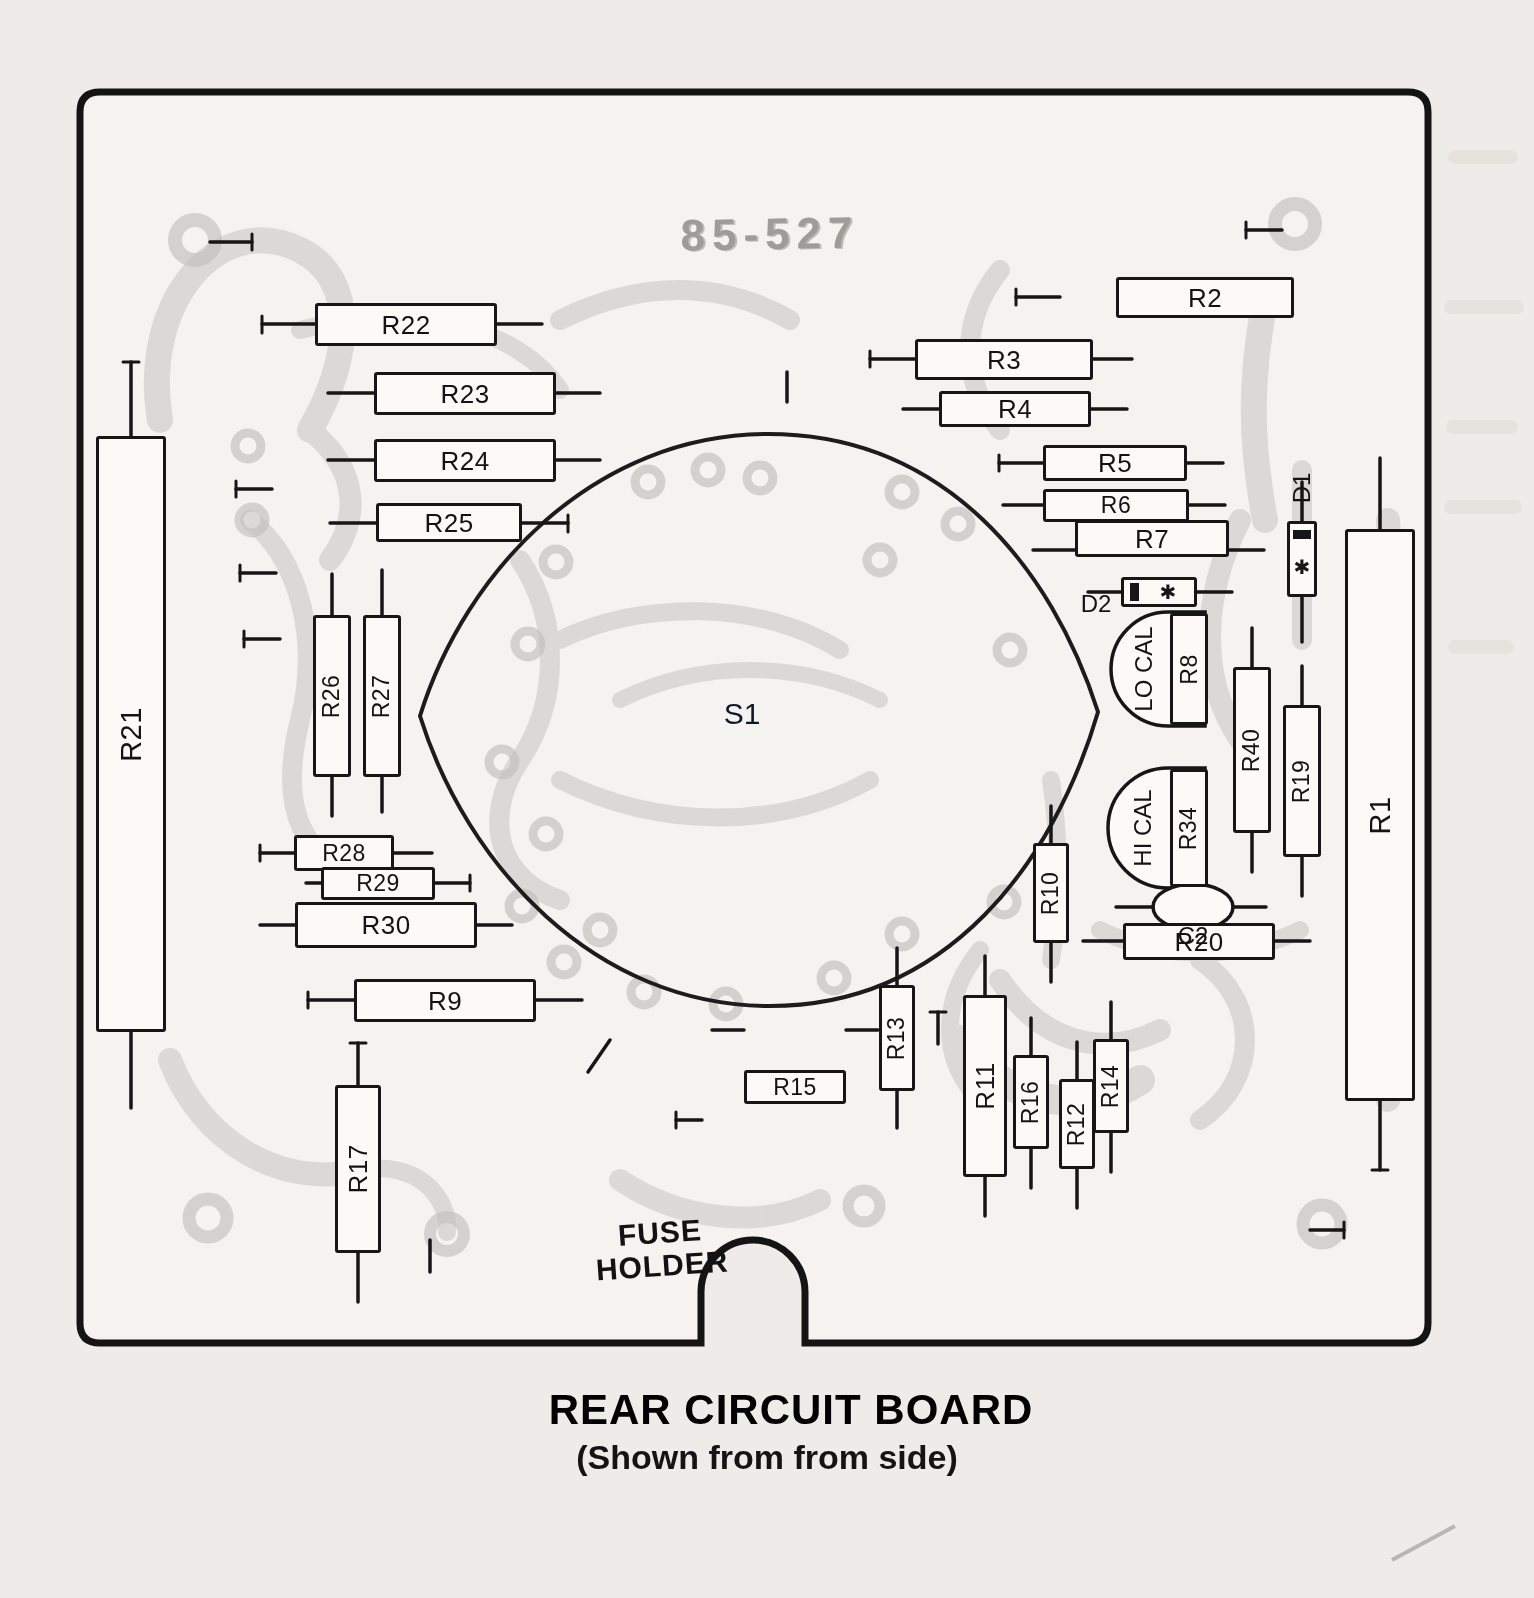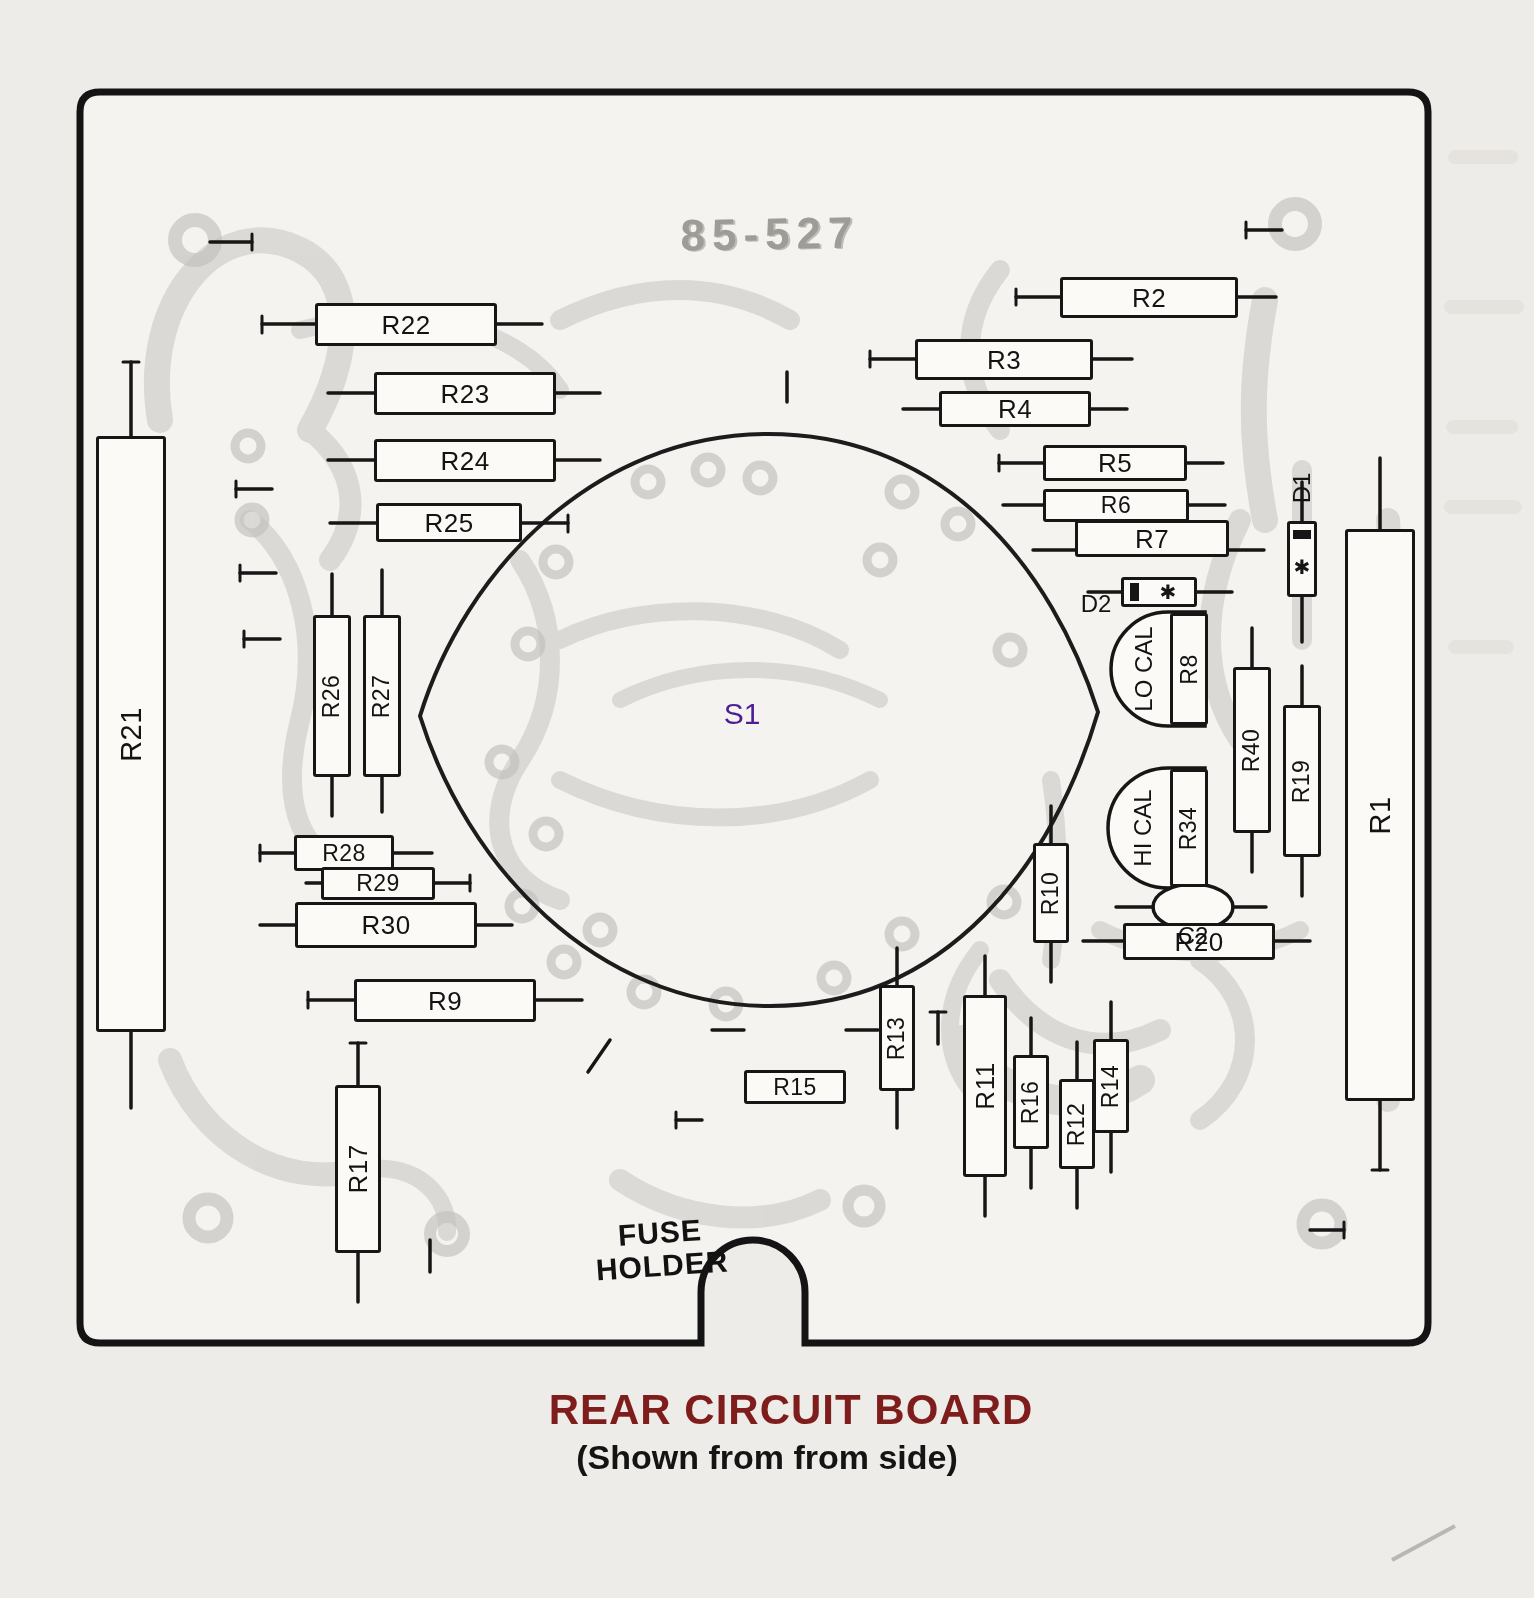--- a/index.html
+++ b/index.html
@@ -12,27 +12,27 @@
   .comp.sm .lbl{font-size:23px;}
   .comp.v .lbl{transform:rotate(-90deg);}
   .comp.big .lbl{font-size:29px;}
   .freelabel{position:absolute;display:flex;align-items:center;justify-content:center;}
   .freelabel .in{font-size:24px;line-height:1;white-space:nowrap;color:#131313;}
   .freelabel.v .in{transform:rotate(-90deg);}
   .partnum{position:absolute;left:630px;top:206px;width:280px;height:56px;display:flex;
            align-items:center;justify-content:center;font-weight:bold;font-size:44px;
            letter-spacing:7px;color:#9d9c97;text-shadow:2px 1px 0 #bdbcb7;transform:rotate(-1deg);}
   .s1label{position:absolute;left:700px;top:688px;width:84px;height:52px;display:flex;
-           align-items:center;justify-content:center;font-size:30px;color:#4c1d95;}
+           align-items:center;justify-content:center;font-size:30px;color:#0f172a;}
   .fuse{position:absolute;left:556px;top:1204px;width:210px;height:90px;transform:rotate(-4deg);
         display:flex;flex-direction:column;align-items:center;justify-content:center;
         font-weight:bold;font-size:30px;letter-spacing:1px;color:#121212;}
   .fuse div{line-height:1.1;}
   .caption{position:absolute;left:0;top:1386px;width:1534px;text-align:center;}
-  .caption .t1{font-weight:bold;font-size:42px;letter-spacing:1px;color:#7f1d1d;padding-left:48px;}
+  .caption .t1{font-weight:bold;font-size:42px;letter-spacing:1px;color:#000000;padding-left:48px;}
   .caption .t2{font-weight:bold;font-size:34px;margin-top:4px;color:#141414;}
   .band-l{position:absolute;left:6px;top:3px;bottom:3px;width:9px;background:#161616;}
   .band-t{position:absolute;top:6px;left:3px;right:3px;height:9px;background:#161616;}
   .star{font-size:20px;color:#161616;line-height:1;}
   .dbox{background:#fbfaf7;border:3px solid #161616;box-sizing:border-box;position:absolute;
         display:flex;align-items:center;justify-content:center;border-radius:3px;}
 </style>
 </head>
 <body>
 
@@ -241,21 +241,21 @@
     </div>
   <div class="comp" style="left:295px;top:902px;width:182px;height:46px">
       <span class="lbl">R30</span>
     </div>
   <div class="comp" style="left:354px;top:979px;width:182px;height:43px">
       <span class="lbl">R9</span>
     </div>
   <div class="comp sm" style="left:744px;top:1070px;width:102px;height:34px">
       <span class="lbl">R15</span>
     </div>
-  <div class="comp" style="left:1060px;top:277px;width:178px;height:41px">
+  <div class="comp" style="left:1116px;top:277px;width:178px;height:41px">
       <span class="lbl">R2</span>
     </div>
   <div class="comp" style="left:915px;top:339px;width:178px;height:41px">
       <span class="lbl">R3</span>
     </div>
   <div class="comp" style="left:939px;top:391px;width:152px;height:36px">
       <span class="lbl">R4</span>
     </div>
   <div class="comp" style="left:1043px;top:445px;width:144px;height:36px">
       <span class="lbl">R5</span>

